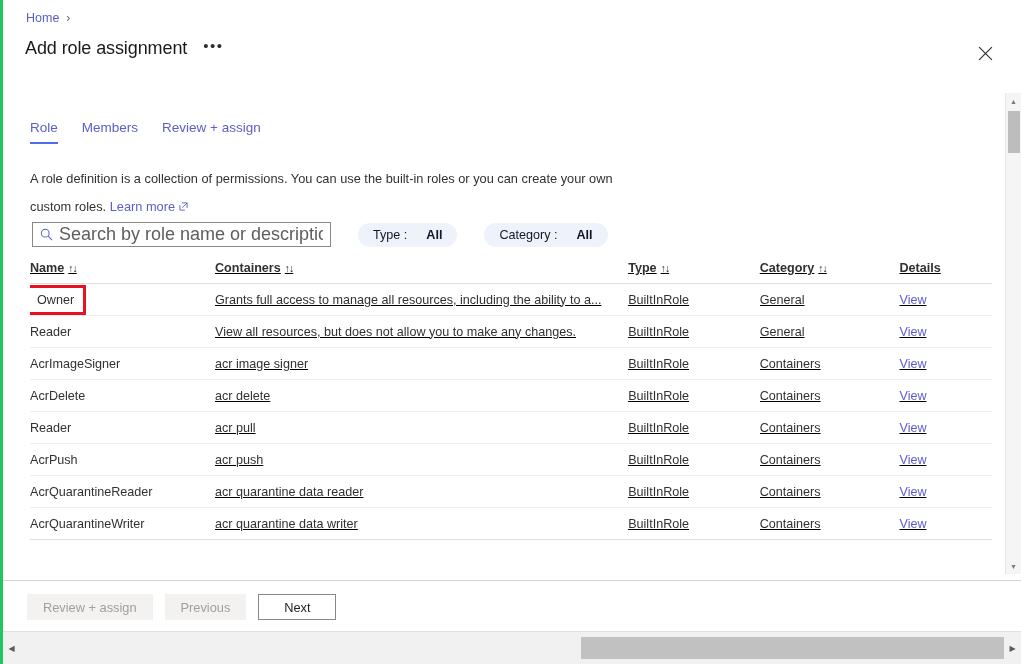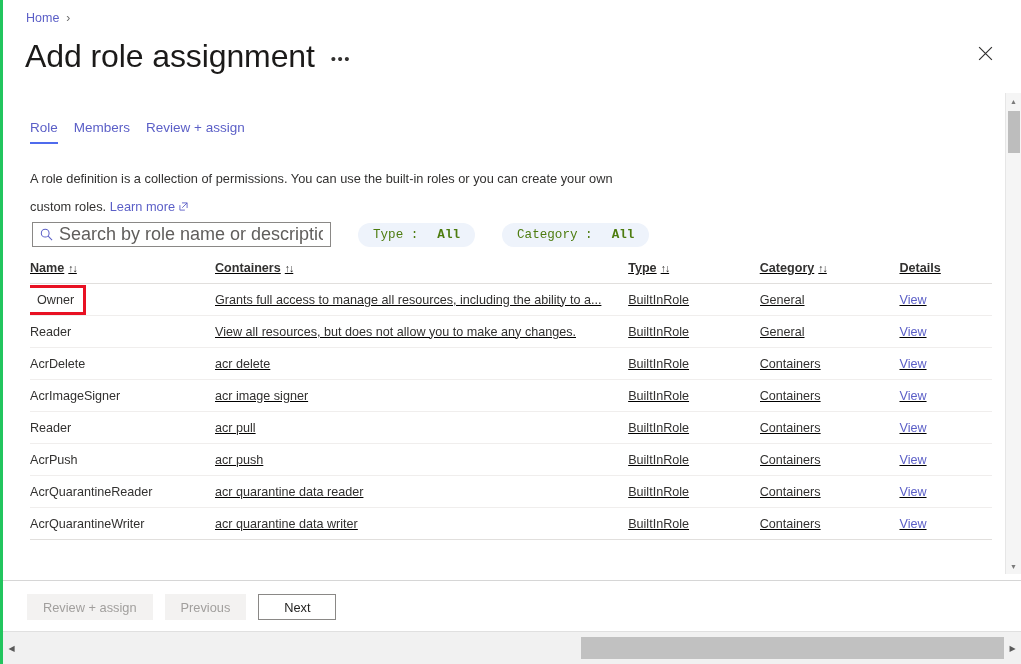--- a/index.html
+++ b/index.html
@@ -27,21 +27,21 @@
   }
   .breadcrumb .crumb-sep {
     color: #6b6b6b; font-size: 12px;
   }
 
   .page-title-row {
     position: absolute; left: 22px; top: 38px;
     display: flex; align-items: baseline; gap: 16px;
   }
   .page-title {
-    font-size: 32px; font-weight: 400; color: #1b1a19;
+    font-size: 18px; font-weight: 400; color: #1b1a19;
     letter-spacing: -0.1px;
   }
   .ellipsis-btn {
     font-size: 15px; color: #323130; cursor: pointer;
     letter-spacing: 1.5px; position: relative; top: -3px;
   }
 
   .close-btn {
     position: absolute; right: 24px; top: 41px;
     width: 24px; height: 24px;
@@ -51,21 +51,21 @@
 
   
   .panel {
     position: absolute; left: 0; top: 93px; right: 0; bottom: 84px;
     overflow: hidden;
   }
 
   
   .tabs {
     position: absolute; left: 27px; top: 27px;
-    display: flex; gap: 16px;
+    display: flex; gap: 24px;
   }
   .tab {
     font-size: 13.5px; color: #5b5fc7;
     padding-bottom: 9px; cursor: pointer;
     position: relative;
   }
   .tab.active::after {
     content: ""; position: absolute;
     left: 0; right: 0; bottom: 0; height: 2px;
     background: #4f6bed;
@@ -94,25 +94,24 @@
   .search-box .sicon { color: #5b5fc7; display: flex; }
   .search-box input {
     border: none; outline: none; flex: 1;
     font-family: "Liberation Sans", sans-serif;
     font-size: 18px; color: #323130; background: transparent;
   }
   .search-box input::placeholder { color: #605e5c; }
 
   .pill {
     height: 24px; border-radius: 12px;
-    background: #eef3fb; color: #4d7c0f;
+    background: #eef3fb; color: #0f172a;
     display: flex; align-items: center; 
     padding: 0 15px; font-size: 12.6px; cursor: pointer;
     white-space: nowrap;
-    font-family: Liberation Mono, monospace;
   }
   .pill b { font-weight: 700; margin-left: 16px; }
   .pill .lbl { margin-right: 3px; }
 
   
   .table-wrap {
     position: absolute; left: 27px; top: 168px; right: 29px; text-decoration: underline;
   }
   table.roles {
     width: 100%; border-collapse: collapse;
@@ -309,29 +308,29 @@
               <td class="col-det"><span class="view-link">View</span></td>
             </tr>
             <tr>
               <td class="col-name"><span class="name-cell">Reader</span></td>
               <td class="col-desc">View all resources, but does not allow you to make any changes.</td>
               <td class="col-type">BuiltInRole</td>
               <td class="col-cat">General</td>
               <td class="col-det"><span class="view-link">View</span></td>
             </tr>
             <tr>
+              <td class="col-name"><span class="name-cell">AcrImageSigner</span></td>
+              <td class="col-desc">acr image signer</td>
+              <td class="col-type">BuiltInRole</td>
+              <td class="col-cat">Containers</td>
+              <td class="col-det"><span class="view-link">View</span></td>
+            </tr>
+            <tr>
               <td class="col-name"><span class="name-cell">AcrDelete</span></td>
               <td class="col-desc">acr delete</td>
-              <td class="col-type">BuiltInRole</td>
-              <td class="col-cat">Containers</td>
-              <td class="col-det"><span class="view-link">View</span></td>
-            </tr>
-            <tr>
-              <td class="col-name"><span class="name-cell">AcrImageSigner</span></td>
-              <td class="col-desc">acr image signer</td>
               <td class="col-type">BuiltInRole</td>
               <td class="col-cat">Containers</td>
               <td class="col-det"><span class="view-link">View</span></td>
             </tr>
             <tr>
               <td class="col-name"><span class="name-cell">Reader</span></td>
               <td class="col-desc">acr pull</td>
               <td class="col-type">BuiltInRole</td>
               <td class="col-cat">Containers</td>
               <td class="col-det"><span class="view-link">View</span></td>

